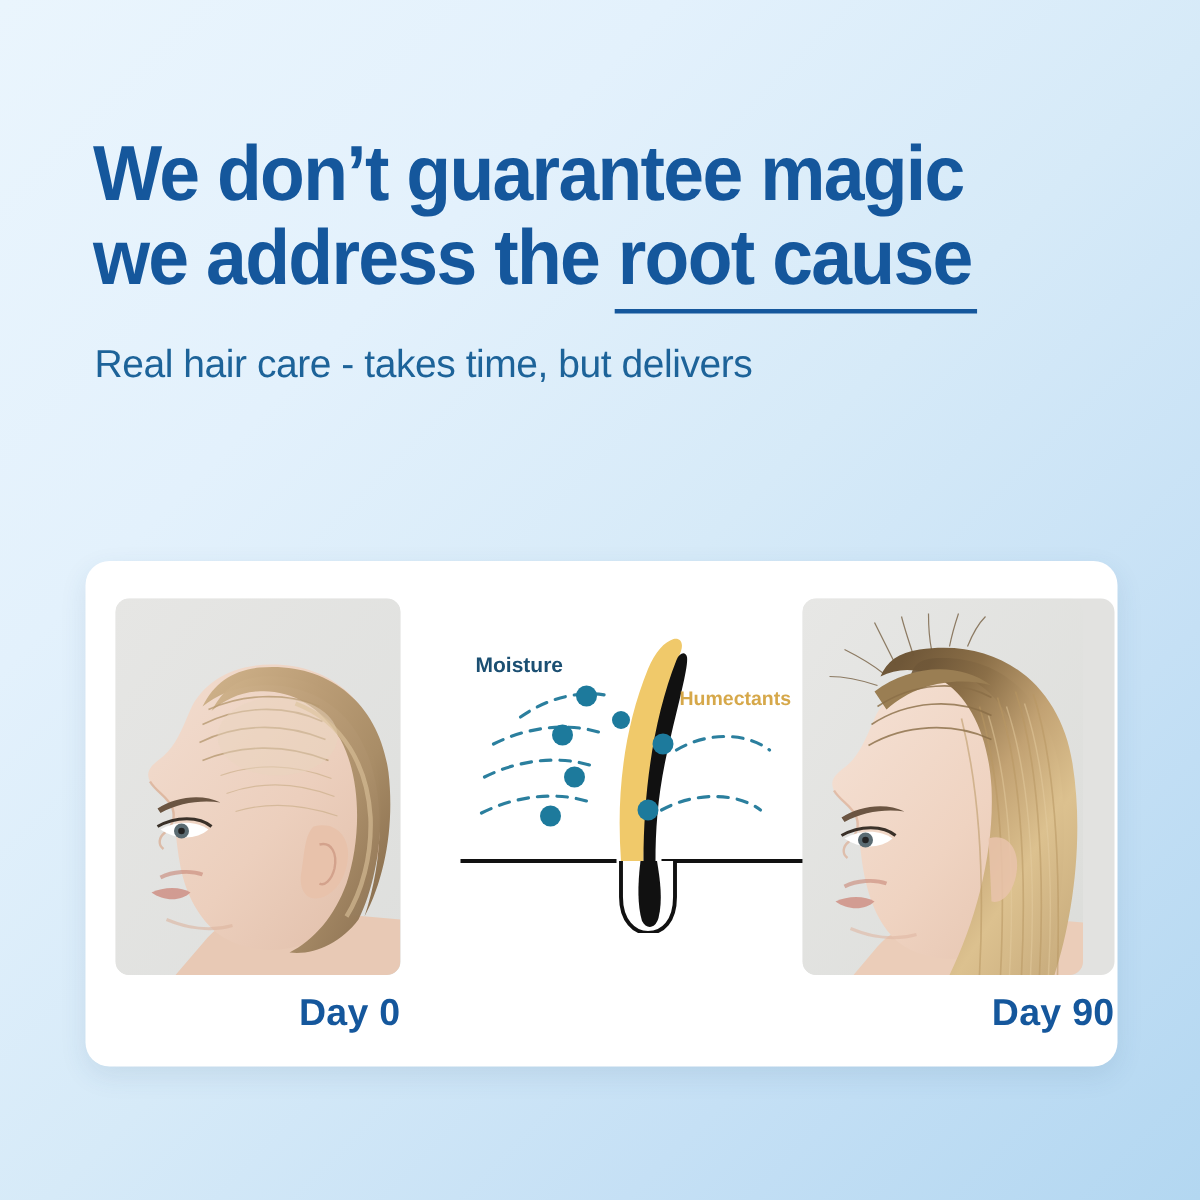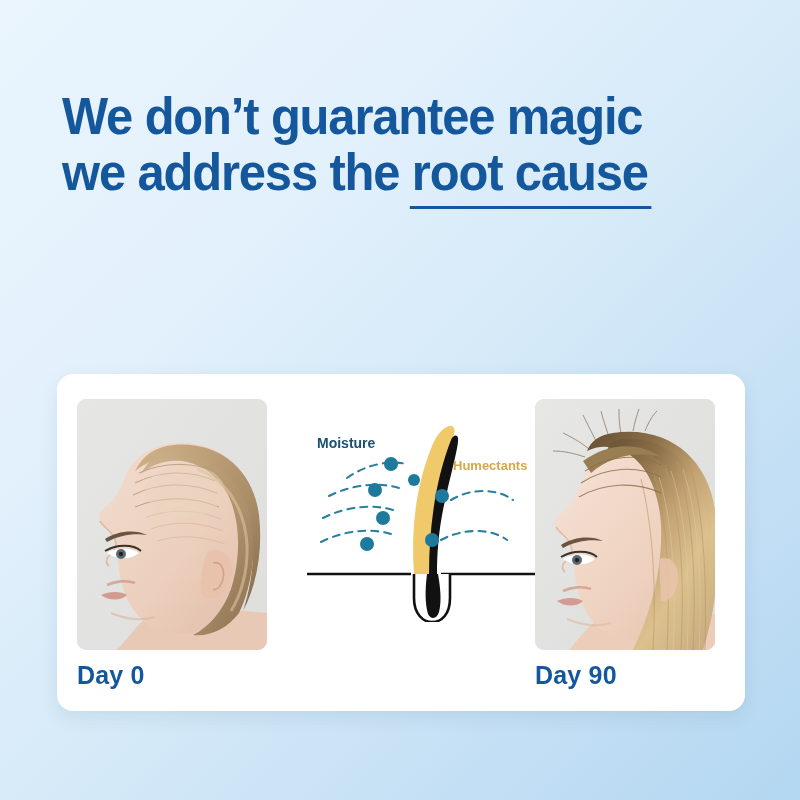--- a/index.html
+++ b/index.html
@@ -54,29 +54,29 @@
   .card{
     position:absolute;left:57px;top:374px;
     width:688px;height:337px;
     background:#ffffff;
     border-radius:16px;
     box-shadow:0 6px 18px rgba(40,80,120,0.10);
   }
 
   .panel{position:absolute;top:25px;width:190px;height:251px;}
   .panel.left{left:20px;}
-  .panel.right{left:478px;width:180px;}
+  .panel.right{left:478px;width:208px;}
 
   .photo{
     position:absolute;left:0;top:0;width:100%;height:100%;
     border-radius:9px;overflow:hidden;background:#e2e2e0;
   }
   .caption{
     position:absolute;top:262px;width:100%;
-    text-align:left;
+    text-align:right;
     font-family:"Liberation Sans", sans-serif;
     font-weight:700;
     font-size:25px;
     letter-spacing:0.2px;
     color:#15579c;
   }
 
   .diagram{
     position:absolute;left:244px;top:48px;width:248px;height:200px;
   }
@@ -86,20 +86,21 @@
 <body>
 
 <div class="stage">
 
   <div class="headline">
     <span class="l1">We don’t guarantee magic</span>
     <span class="l2"><span>we address the </span><span class="hl-underline">root cause</span></span>
   </div>
 
   <div class="subhead">
+    <span>Real hair care - takes time, but delivers</span>
   </div>
 
   <div class="card">
 
     <div class="panel left">
       <div class="photo">
         <svg width="190" height="251" viewBox="0 0 190 251">
           <defs>
             <linearGradient id="bgL" x1="0" y1="0" x2="1" y2="1">
               <stop offset="0%" stop-color="#e6e6e4"></stop>

